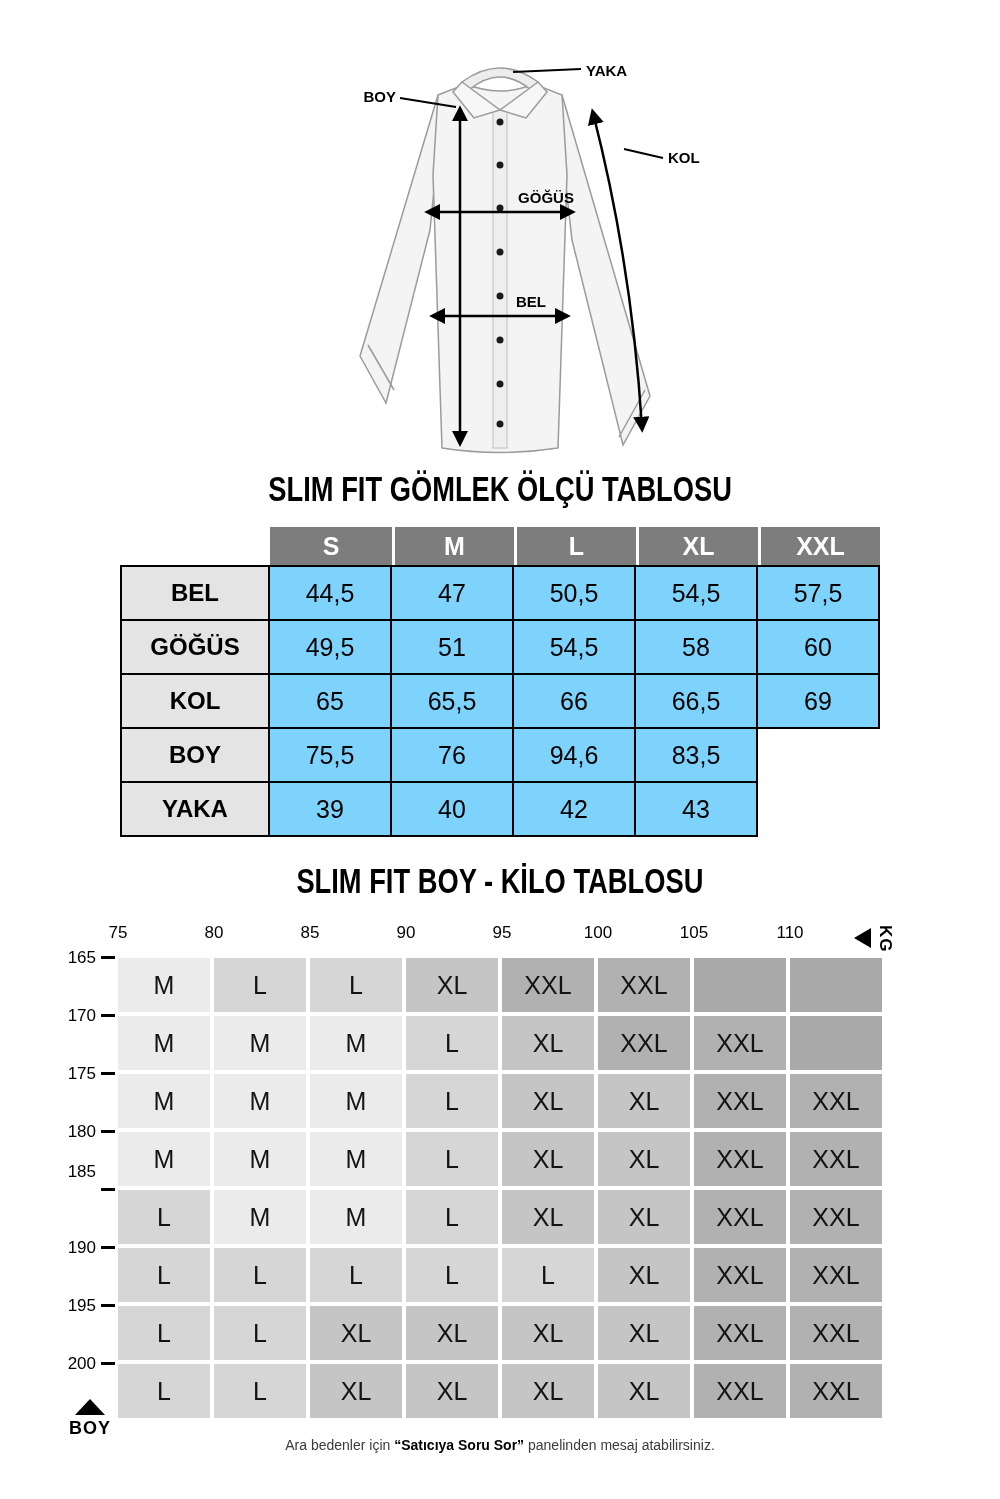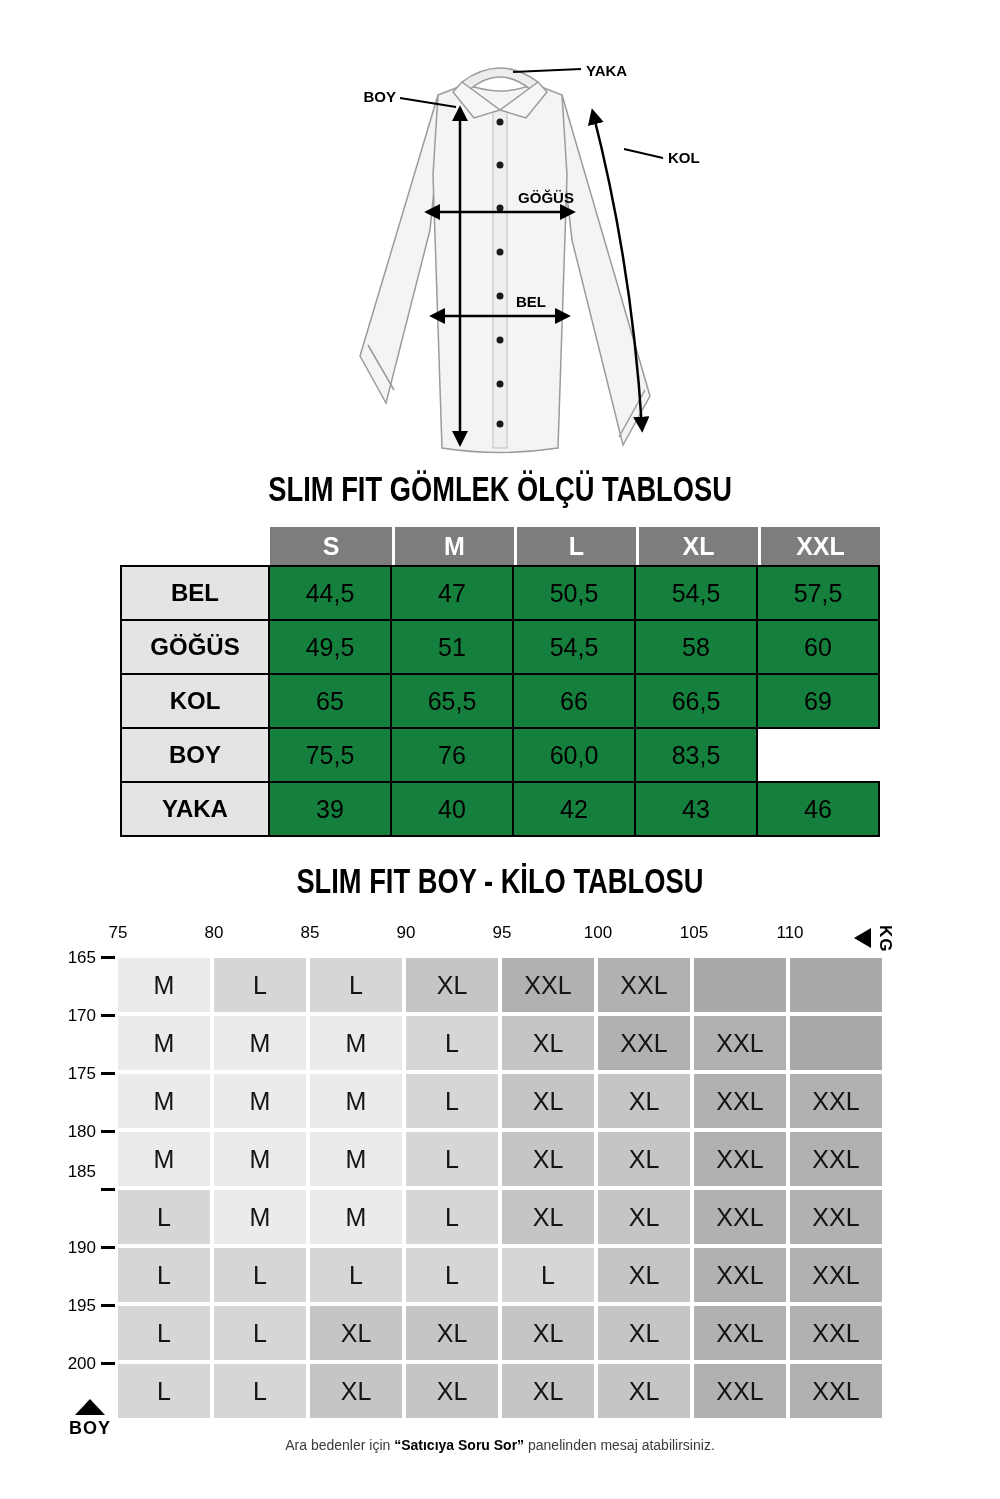--- a/index.html
+++ b/index.html
@@ -24,21 +24,21 @@
 
   
   #size-table { position:absolute; top:527px; left:120px; width:762px; }
   #st-head { display:flex; margin-left:150px; height:38px; }
   .st-h { width:122px; display:flex; align-items:center; justify-content:center;
           font-size:25px; font-weight:700; }
   .st-h + .st-h { border-left:3px solid #fff; }
   .st-row { display:flex; height:56px; }
   .st-row + .st-row { margin-top:-2px; }
   .st-cell { display:flex; align-items:center; justify-content:center;
-             border:2px solid #000; font-size:24px; background:#15803d; }
+             border:2px solid #000; font-size:24px; background:#7dd3fc; }
   .st-label { width:150px; font-weight:700; }
   .st-val { width:124px; margin-left:-2px; font-weight:400; font-size:25px; }
 
   
   #matrix { position:absolute; top:905px; left:0; width:1000px; height:560px; }
   #matrix-grid { position:absolute; left:118px; top:53px; display:flex; flex-direction:column; gap:4px; }
   .mx-row { display:flex; gap:4px; }
   .mx-cell { width:92px; height:54px; display:flex; align-items:center; justify-content:center;
              font-size:25px; color:#141414; }
   .kg-tick { position:absolute; top:18px; transform:translateX(-50%); font-size:17px; }
@@ -149,30 +149,29 @@
           <div class="st-cell st-val">65</div>
           <div class="st-cell st-val">65,5</div>
           <div class="st-cell st-val">66</div>
           <div class="st-cell st-val">66,5</div>
           <div class="st-cell st-val">69</div>
         </div>
         <div class="st-row">
           <div class="st-cell st-label" style="background: rgb(228, 228, 228);">BOY</div>
           <div class="st-cell st-val">75,5</div>
           <div class="st-cell st-val">76</div>
-          <div class="st-cell st-val">60,0</div>
+          <div class="st-cell st-val">94,6</div>
           <div class="st-cell st-val">83,5</div>
         </div>
         <div class="st-row">
           <div class="st-cell st-label" style="background: rgb(228, 228, 228);">YAKA</div>
           <div class="st-cell st-val">39</div>
           <div class="st-cell st-val">40</div>
           <div class="st-cell st-val">42</div>
           <div class="st-cell st-val">43</div>
-          <div class="st-cell st-val">46</div>
         </div>
       </div>
   </div>
 
   <h1 class="title" id="title2">
     <span class="cond">SLIM FIT BOY - KİLO TABLOSU</span>
   </h1>
 
   <div id="matrix">
     <div class="kg-marker">

